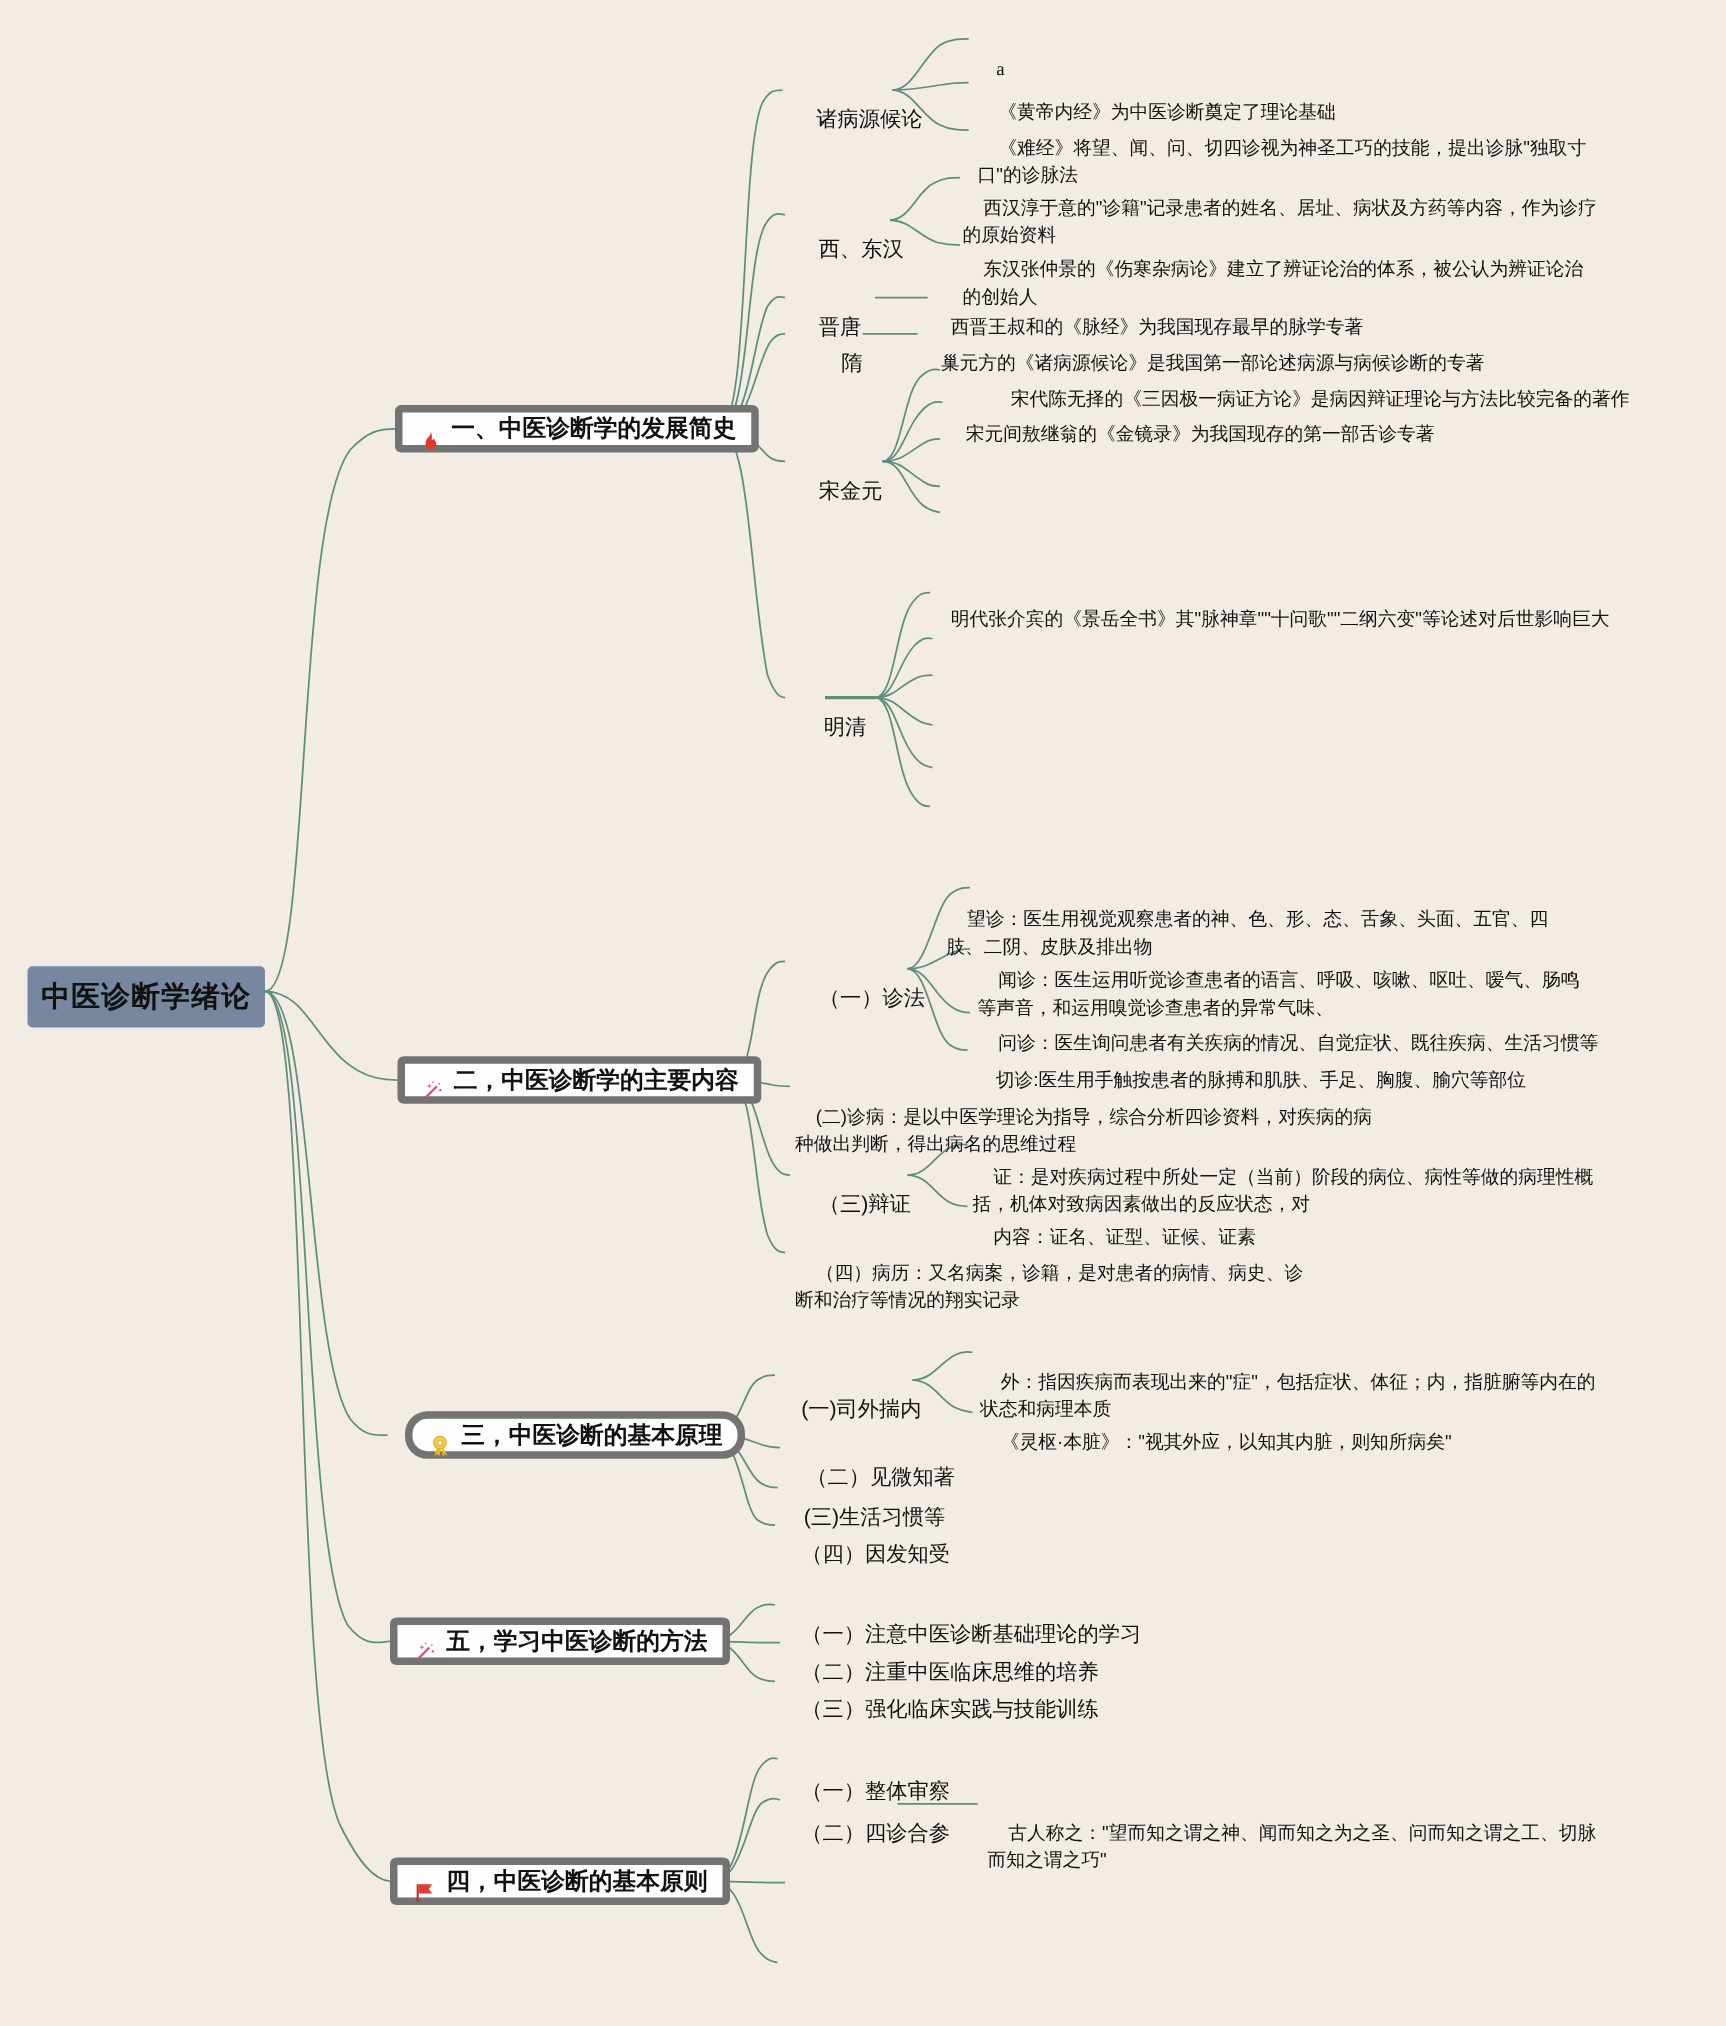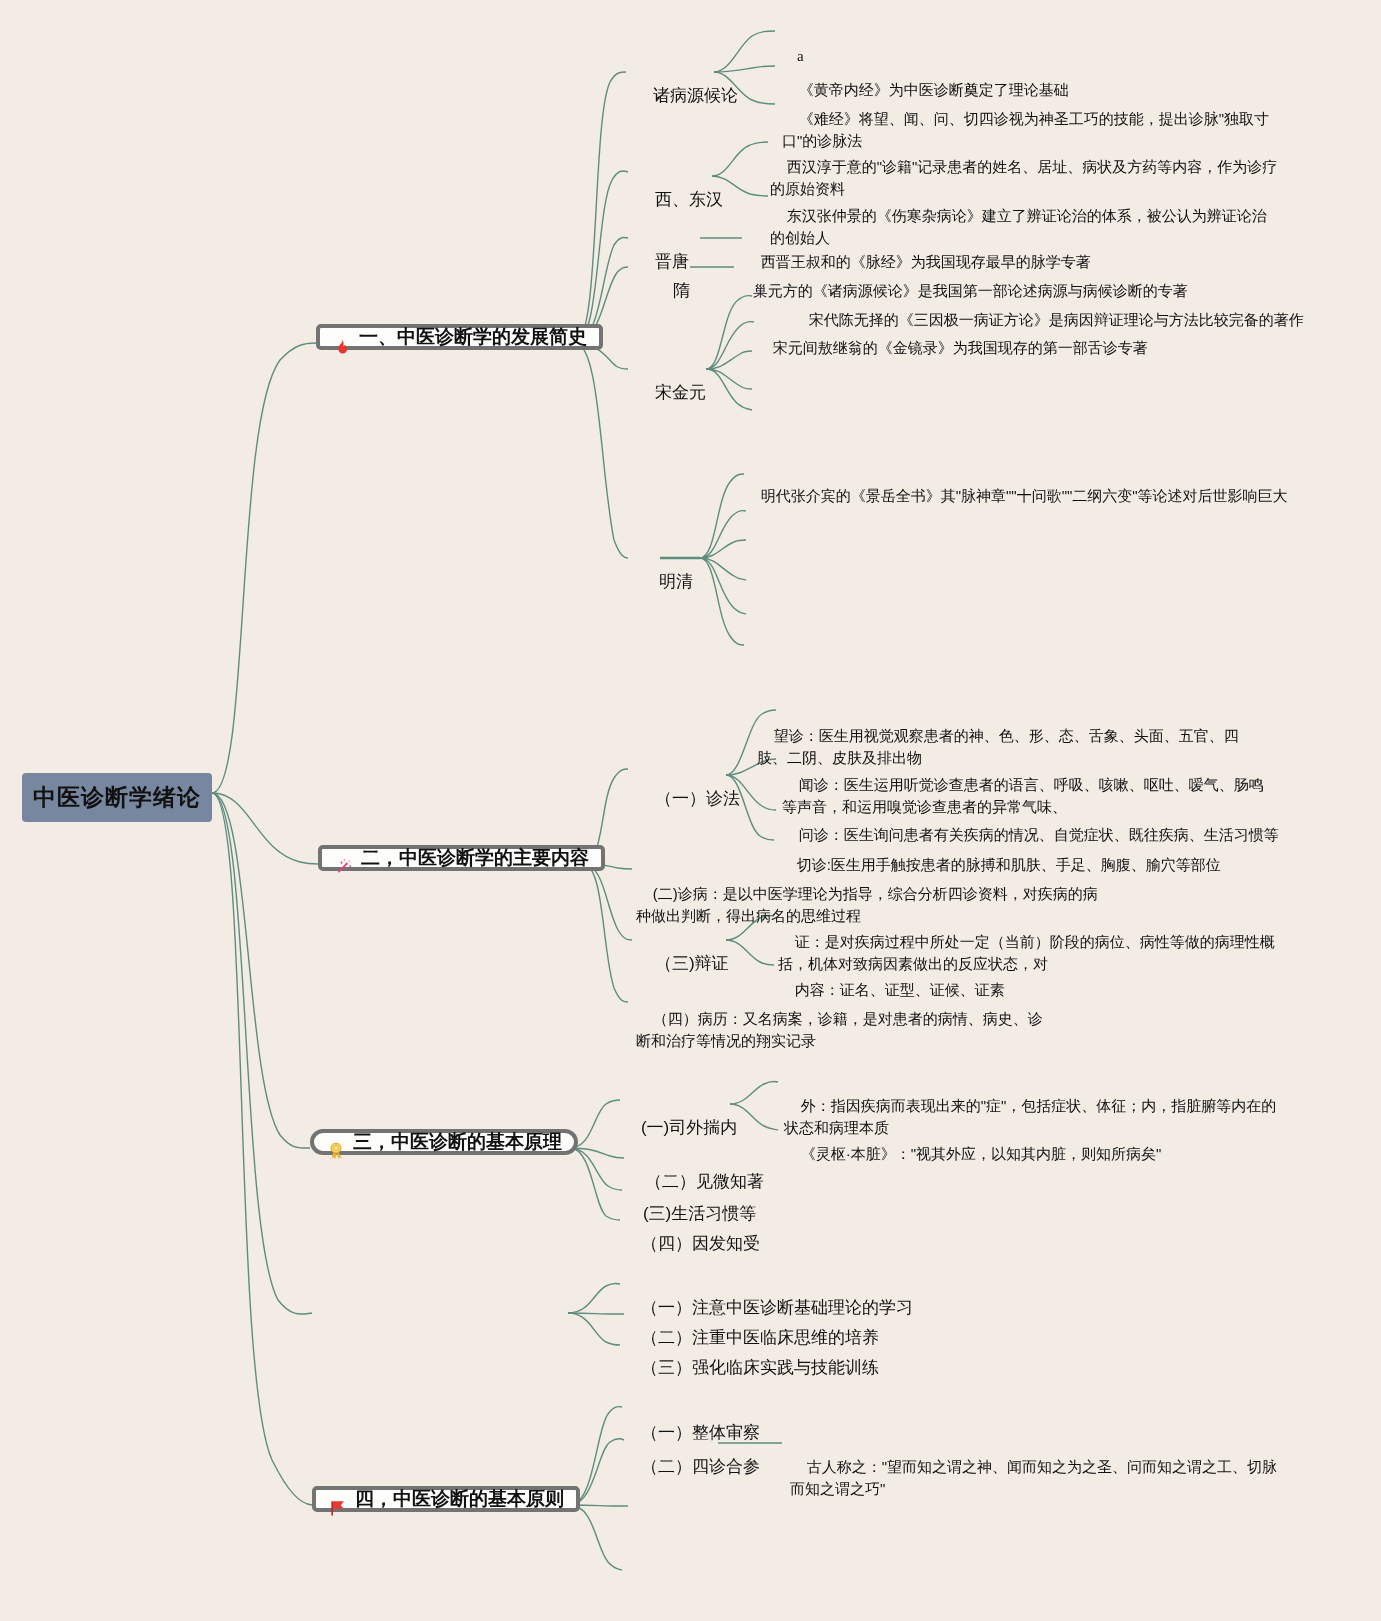--- a/index.html
+++ b/index.html
@@ -50,23 +50,23 @@
     justify-content: center;
     font-size: 23px;
     font-weight: 700;
     letter-spacing: 1px;
     color: #111;
   }
 
   
   .branch {
     background: #fdfdfb;
-    border: 4px solid #737373;
+    border: 6px solid #737373;
     border-radius: 5px;
-    height: 26px;
+    height: 38px;
     display: flex;
     align-items: center;
     padding: 0 12px;
     font-size: 19px;
     font-weight: 600;
     color: #111;
     gap: 7px;
   }
   .branch .emo {
     font-size: 18px;
@@ -283,21 +283,21 @@
     <span>证：是对疾病过程中所处一定（当前）阶段的病位、病性等做的病理性概括，机体对致病因素做出的反应状态，对</span>
   </div>
   <div class="node leaf" style="left:778px; top:956px; width:400px;">
     <span>内容：证名、证型、证候、证素</span>
   </div>
 
   <div class="node leaf" style="left:636px; top:985px; width:420px;">
     <span>（四）病历：又名病案，诊籍，是对患者的病情、病史、诊断和治疗等情况的翔实记录</span>
   </div>
 
-  <div class="node branch" style="left:310px; top:1129px;border-radius:18px;">
+  <div class="node branch" style="left:324px; top:1129px;border-radius:18px;">
     <span class="emo">
       <svg class="ico" viewBox="0 0 24 24" aria-hidden="true">
         <path d="M8.6 14.4 6.6 21l2.9-1.5L11 22l2-6.6zM15.4 14.4 13.4 15.4 15 22l1.5-2.5L19.4 21z" fill="#f0b429"></path>
         <circle cx="12" cy="8.6" r="6" fill="#f7cf5a" stroke="#e0a81e" stroke-width="1.2"></circle>
         <circle cx="12" cy="8.6" r="2.6" fill="#fdf3cf" stroke="#e0a81e" stroke-width="1"></circle>
       </svg>
     </span>
     <span>三，中医诊断的基本原理</span>
   </div>
 
@@ -314,20 +314,31 @@
   <div class="node l2" style="left:626px; top:1148px;">
     <span>（二）见微知著</span>
   </div>
   <div class="node l2" style="left:624px; top:1180px;">
     <span>(三)生活习惯等</span>
   </div>
   <div class="node l2" style="left:622px; top:1210px;">
     <span>（四）因发知受</span>
   </div>
 
+  <div class="node branch" style="left:312px; top:1294px;">
+    <span class="emo">
+      <svg class="ico" viewBox="0 0 24 24" aria-hidden="true">
+        <path d="M6 19 17 8l-1.6-1.6L4.4 17.4z" fill="#e2457e"></path>
+        <path d="M17.4 5.1l1.2-1.2.9.9-1.2 1.2zM9 4.5l.7 1.7 1.7.7-1.7.7L9 9.3l-.7-1.7L6.6 6.9l1.7-.7z" fill="#ef5f93"></path>
+        <circle cx="19.5" cy="11" r="1.1" fill="#e2457e"></circle>
+        <circle cx="12.5" cy="3.2" r="0.9" fill="#ef5f93"></circle>
+      </svg>
+    </span>
+    <span>五，学习中医诊断的方法</span>
+  </div>
 
   <div class="node l2" style="left:622px; top:1274px;">
     <span>（一）注意中医诊断基础理论的学习</span>
   </div>
   <div class="node l2" style="left:622px; top:1334px;">
     <span>（三）强化临床实践与技能训练</span>
   </div>
   <div class="node l2" style="left:622px; top:1304px;">
     <span>（二）注重中医临床思维的培养</span>
   </div>

